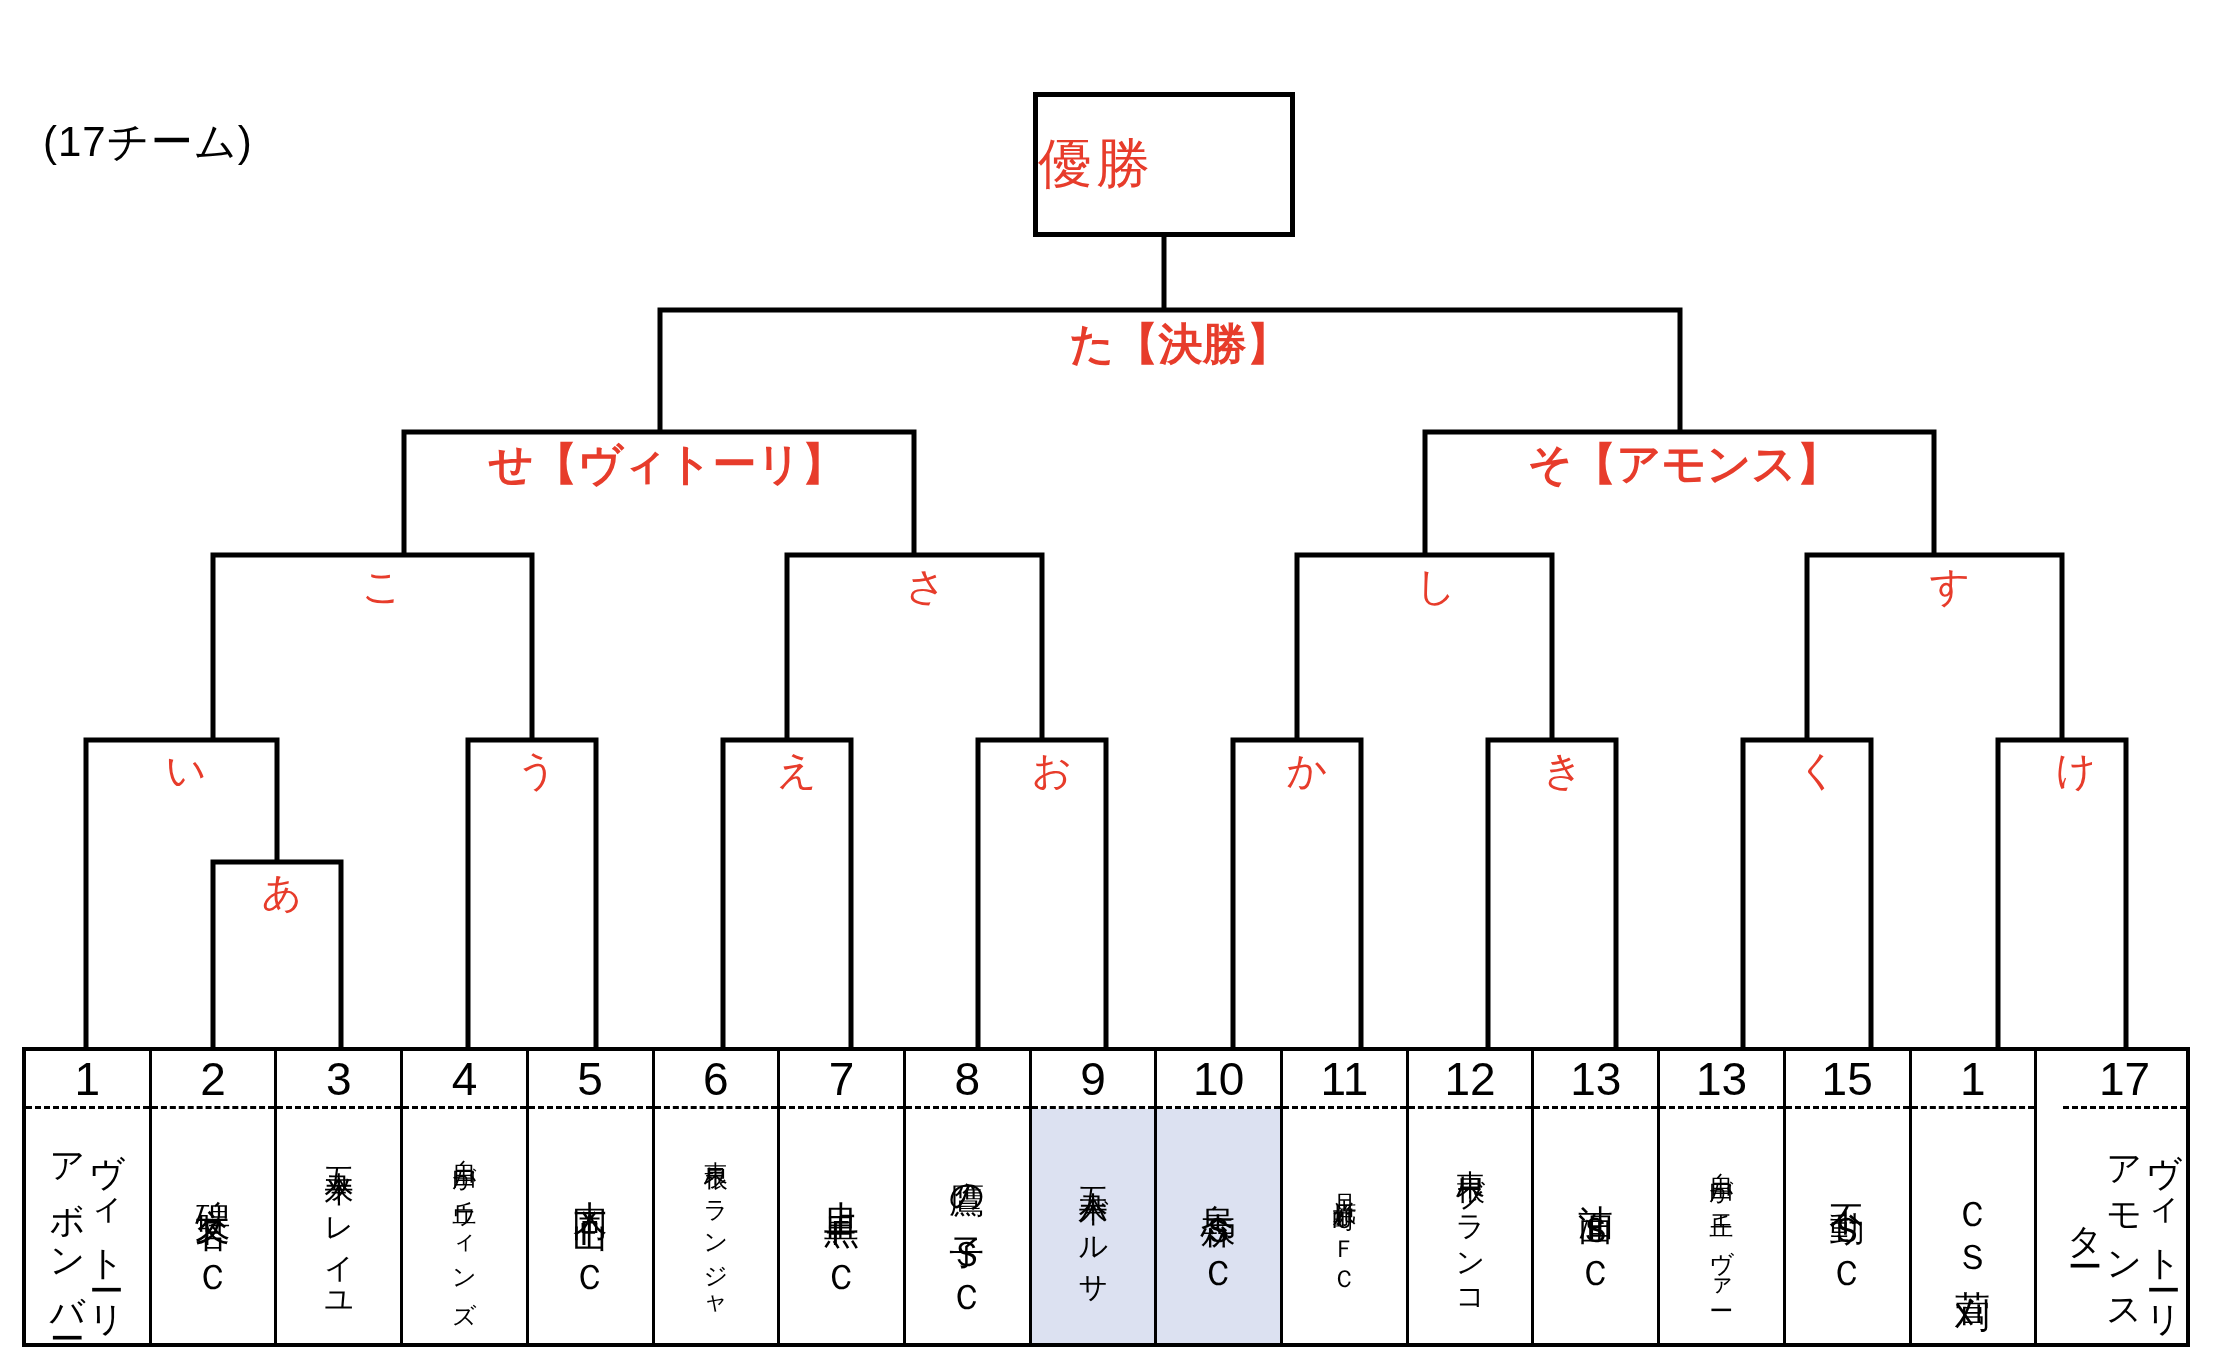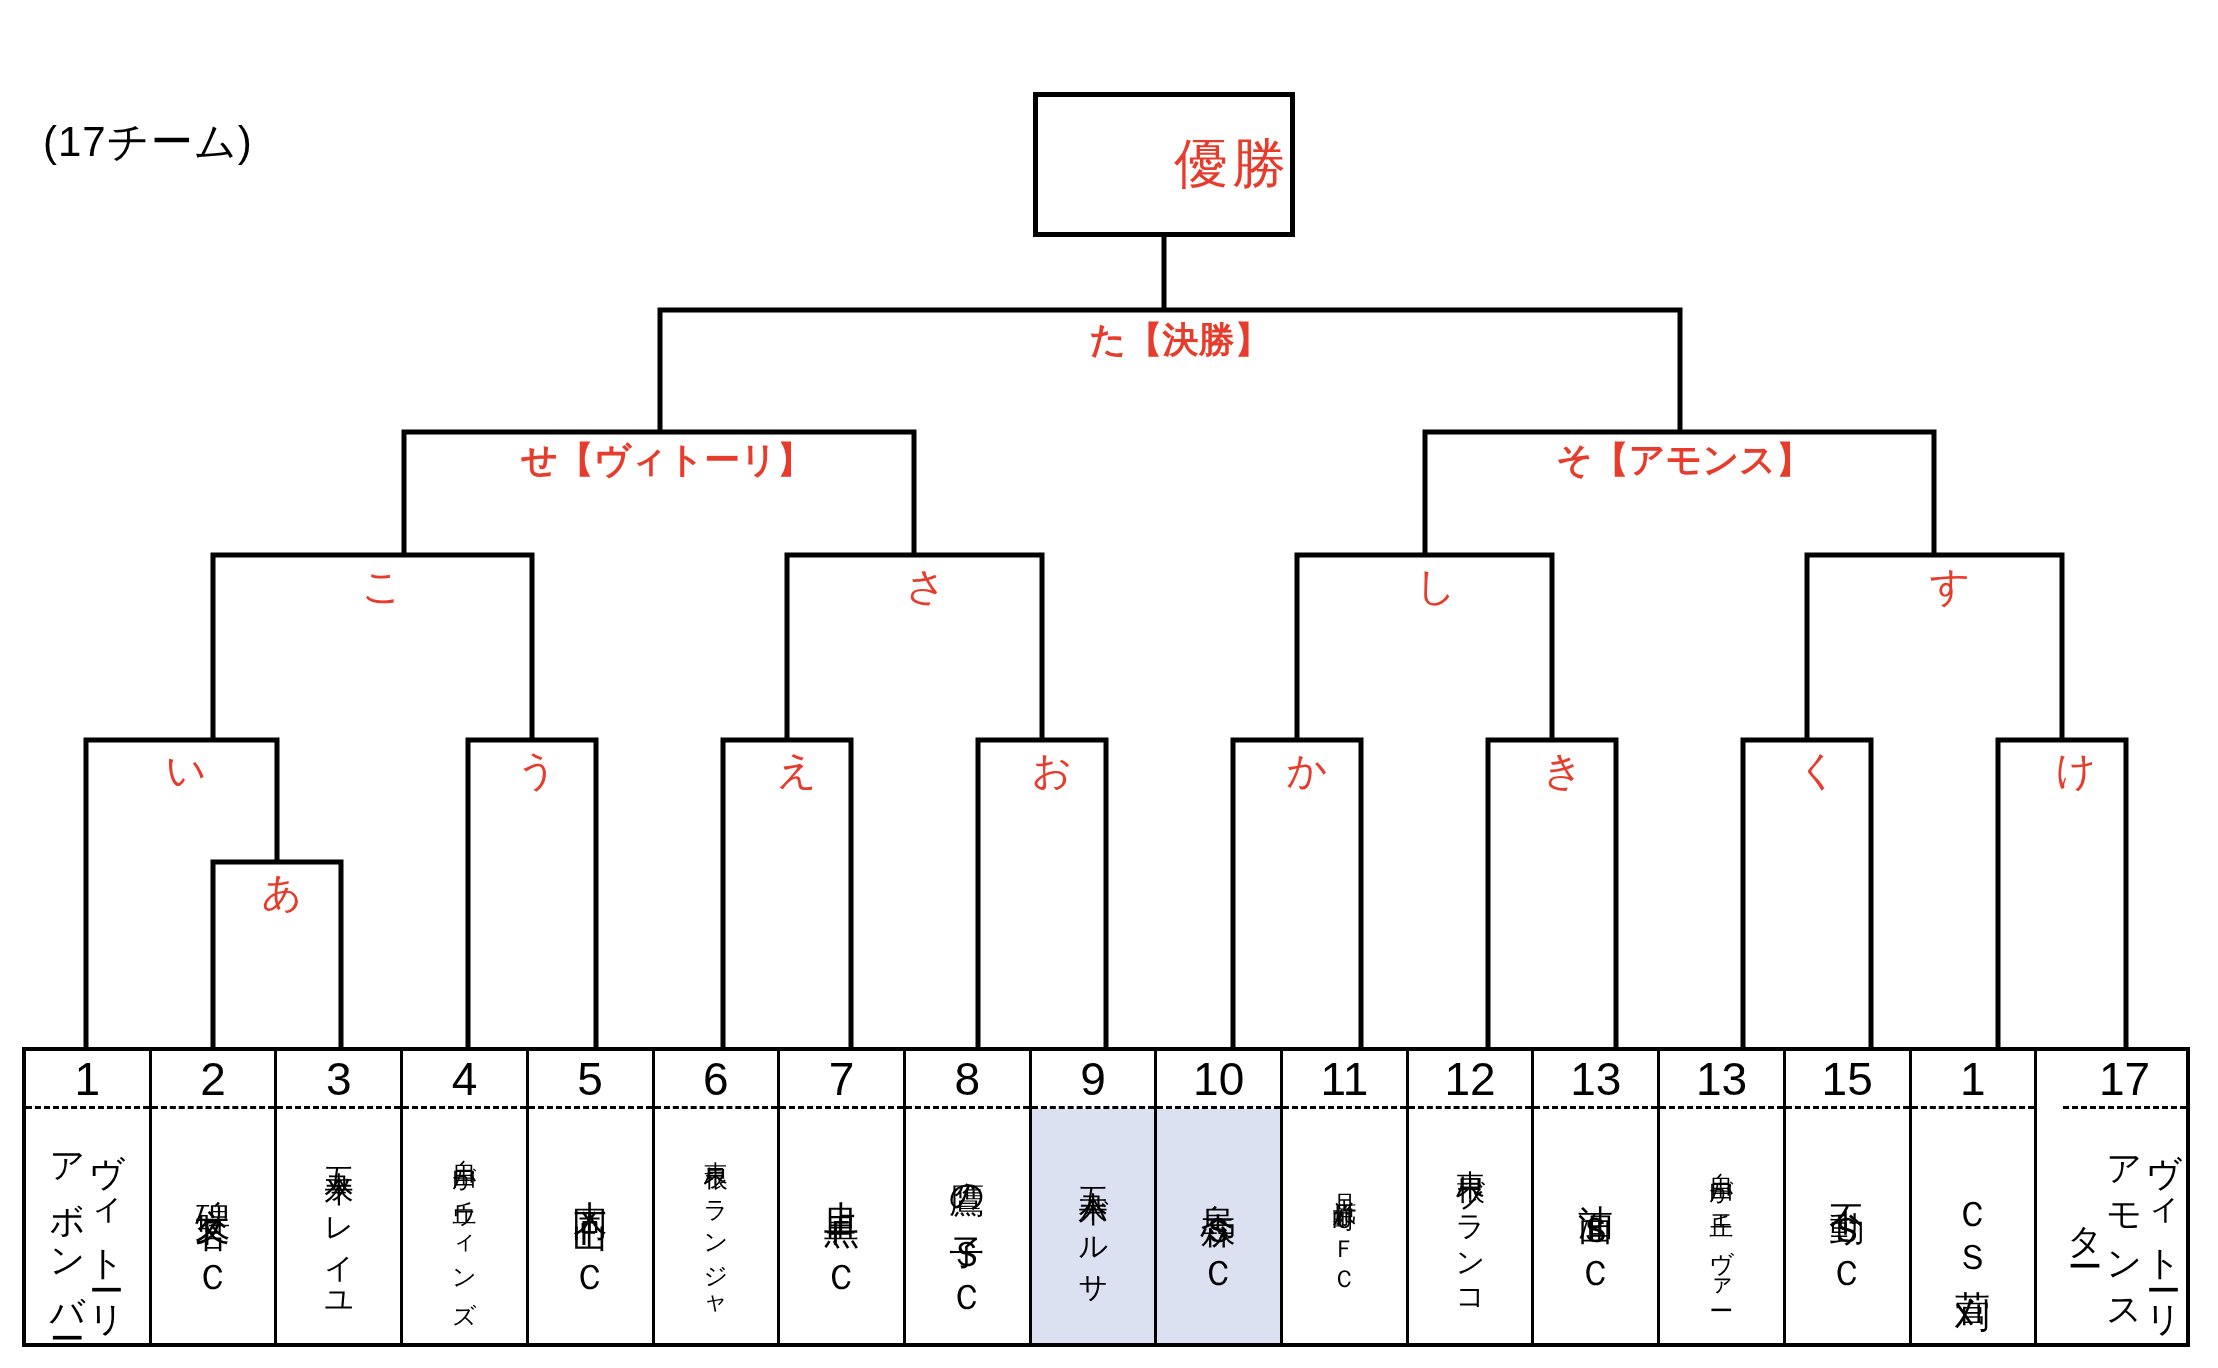--- a/index.html
+++ b/index.html
@@ -15,29 +15,29 @@
   .page-title{
     position:absolute;left:43px;top:30px;font-size:44px;font-weight:600;letter-spacing:2px;
   }
   .page-subtitle{
     position:absolute;left:43px;top:114px;font-size:42px;font-weight:400;letter-spacing:1px;
   }
   svg.lines{position:absolute;left:0;top:0;width:2218px;height:1368px;}
   svg.lines line, svg.lines polyline{stroke:var(--line);stroke-width:5;fill:none;}
   .champion-box{
     position:absolute;left:1033px;top:92px;width:262px;height:145px;box-sizing:border-box;
-    border:5px solid var(--line);display:flex;align-items:center;justify-content:flex-end;
+    border:5px solid var(--line);display:flex;align-items:center;justify-content:flex-start;
     background:#fff;
   }
   .champion-box span{font-size:54px;color:var(--red);letter-spacing:4px;}
   .ml{
     position:absolute;transform:translateX(-50%);color:var(--red);
     font-size:40px;line-height:1.1;white-space:nowrap;
   }
-  .ml.round{font-size:36px;font-weight:600;}
+  .ml.round{font-size:44px;font-weight:600;}
   
   .team-table{
     position:absolute;left:22px;top:1047px;width:2168px;height:300px;box-sizing:border-box;
     border:4px solid var(--line);display:flex;background:#fff;
   }
   .team-col{
     flex:1 1 0;display:flex;flex-direction:column;border-right:3px solid var(--line);min-width:0;
   }
   .team-col:last-child{border-right:none;padding-left:26px;}
   .team-num{

